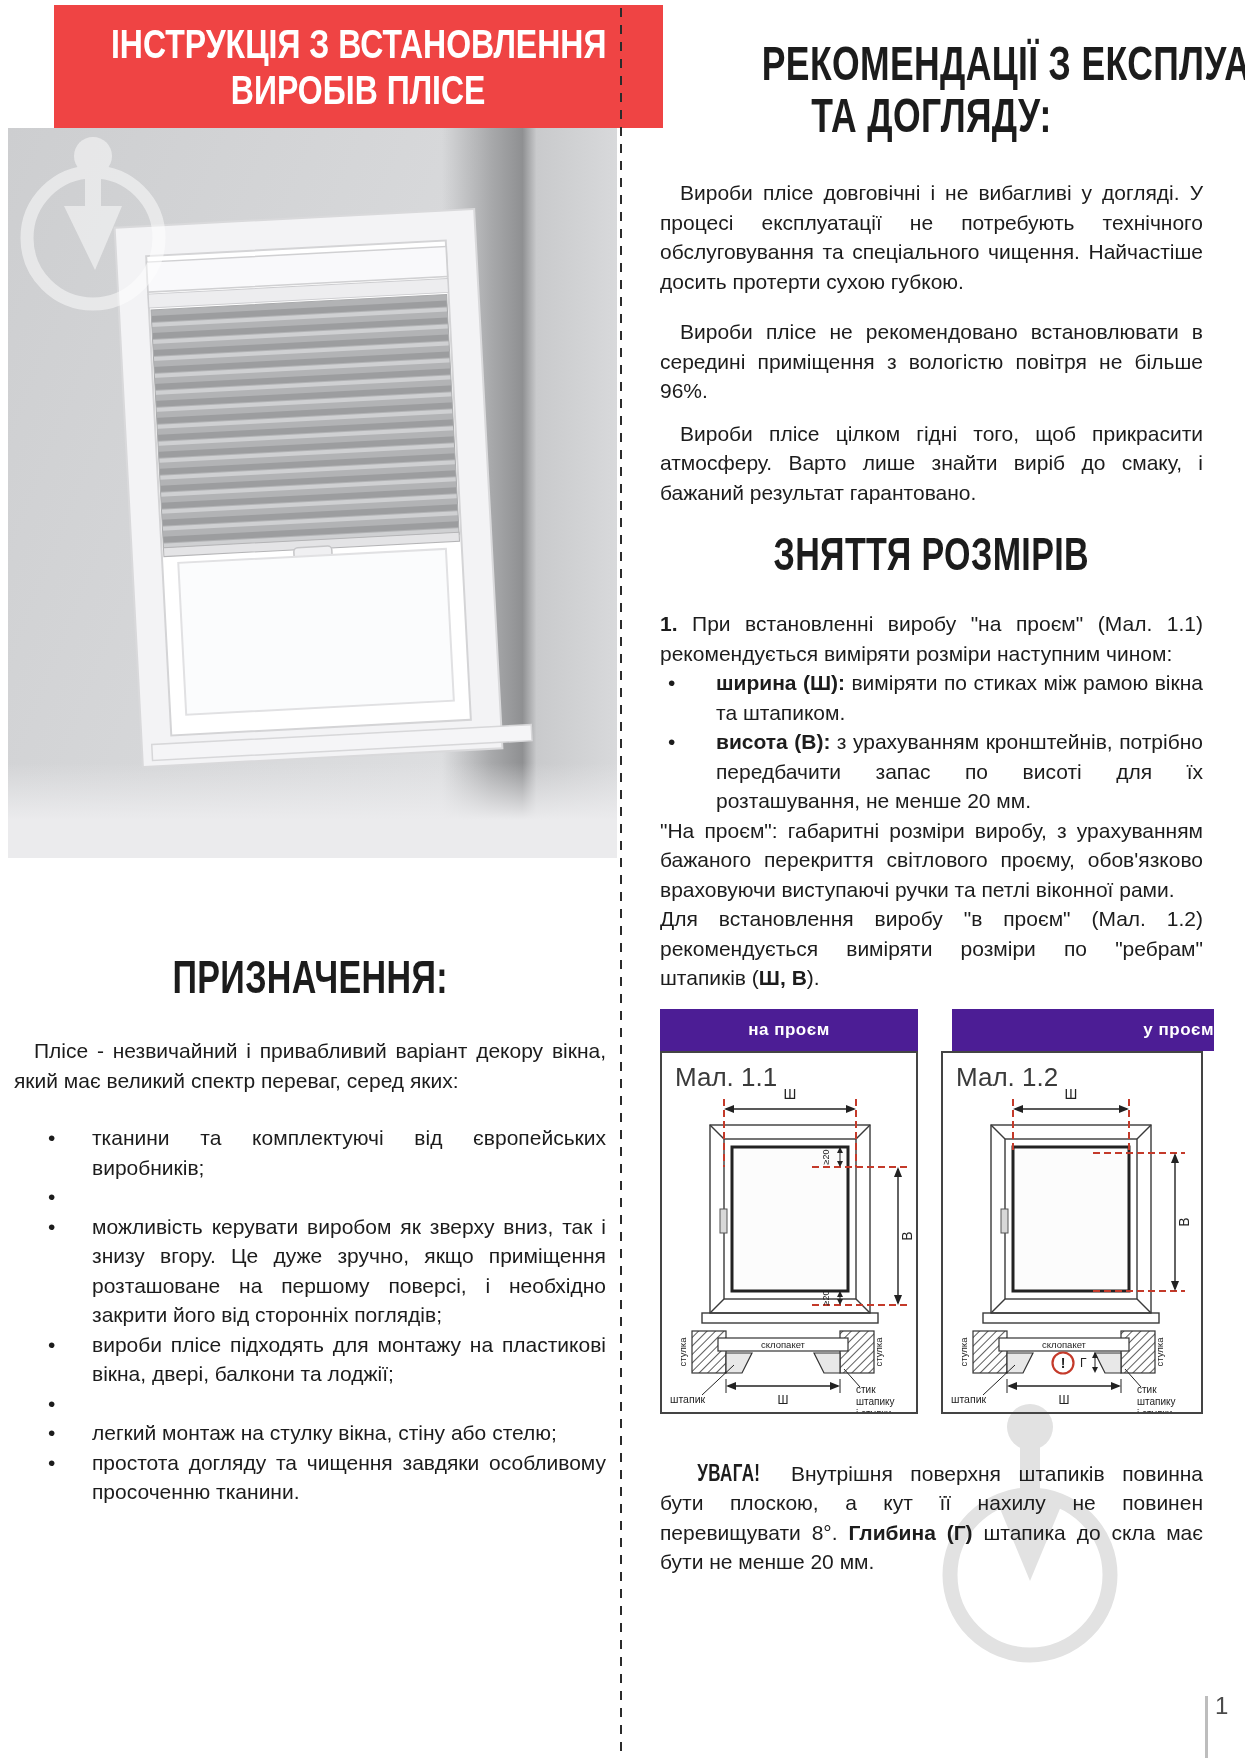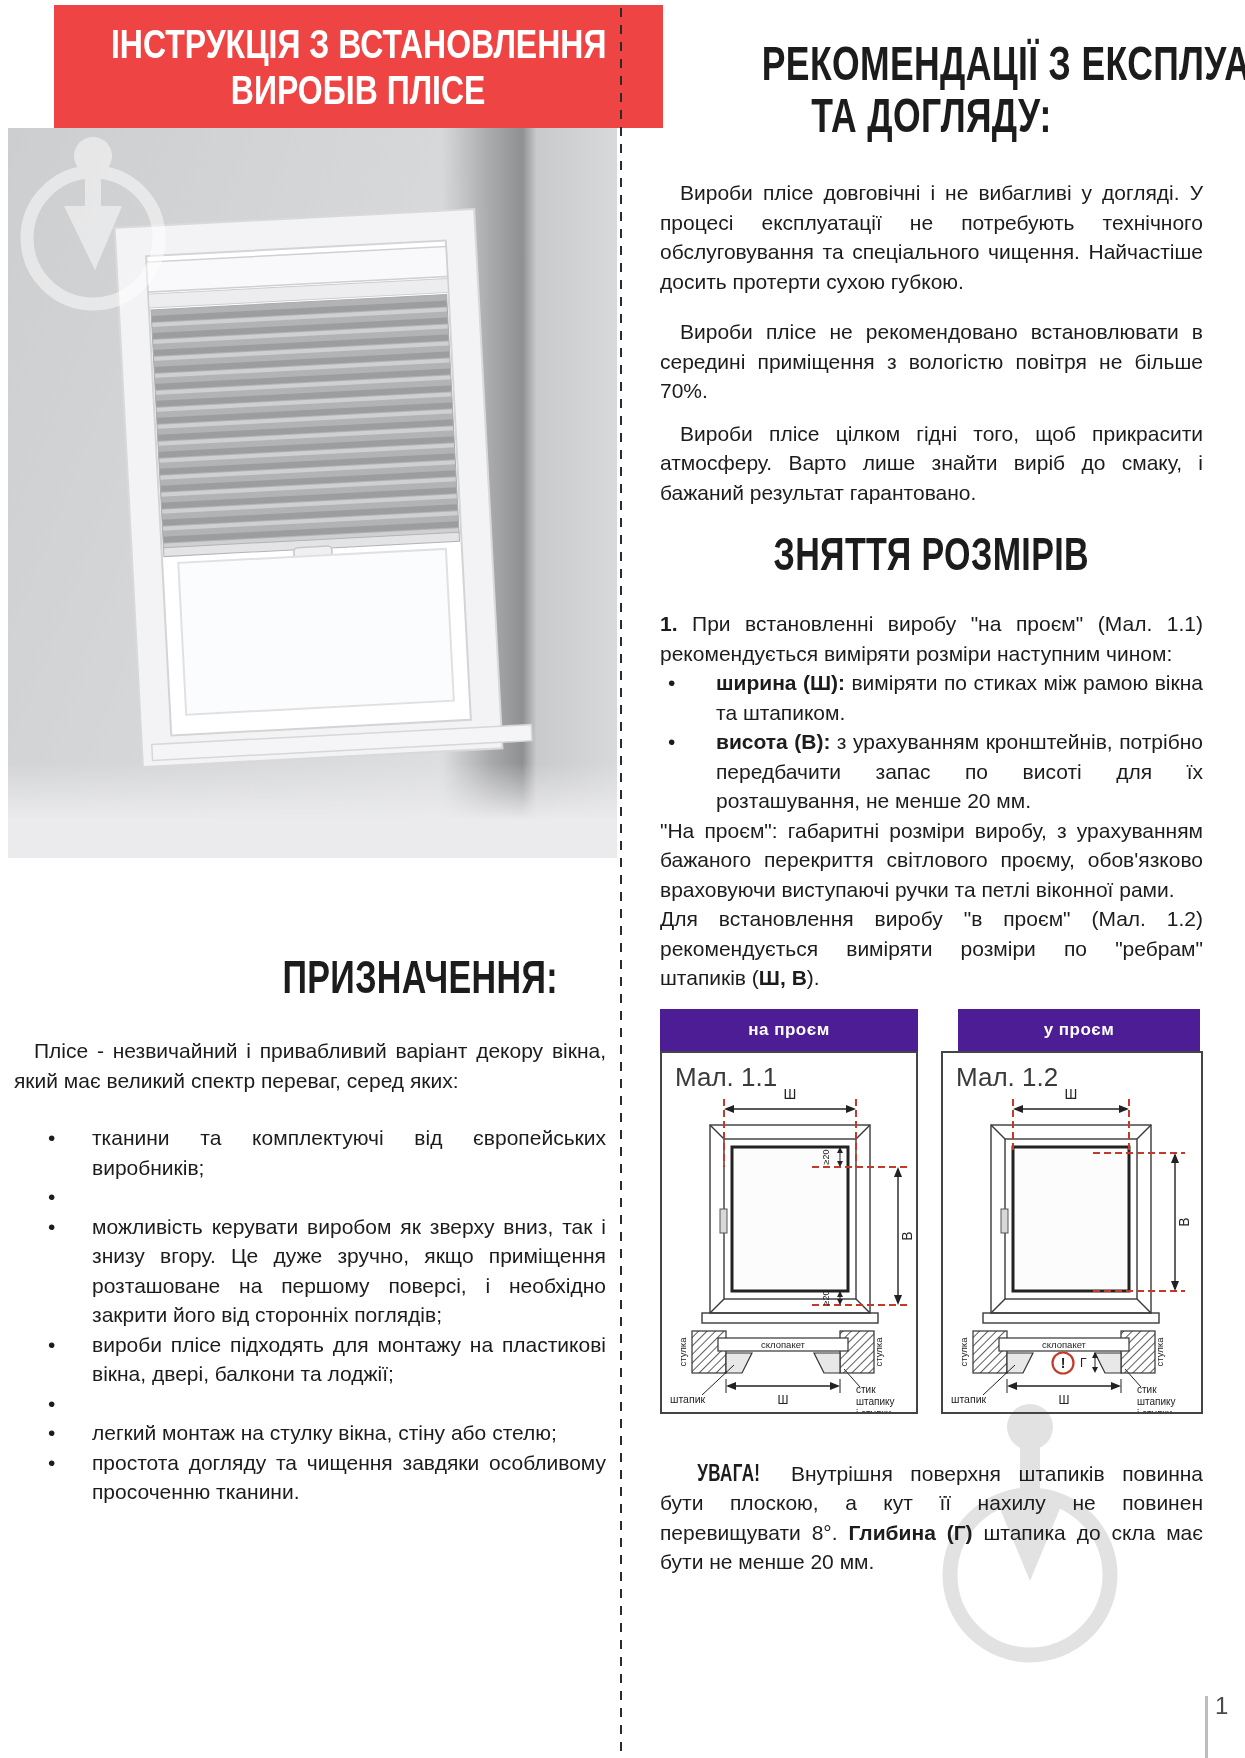--- a/index.html
+++ b/index.html
@@ -27,21 +27,21 @@
   .photo .wallcorner{
     position:absolute;top:0;right:0;width:175px;height:100%;
     background:linear-gradient(to right,rgba(160,161,163,0) 0%,#a8a9ab 28%,#8f9092 46%,#c9cacc 54%,#d8d9db 100%);
   }
   .photo .sillband{
     position:absolute;left:0;bottom:0;width:100%;height:13%;
     background:linear-gradient(to bottom,rgba(233,233,235,0),#ebebed 60%);
   }
   .photo svg{position:absolute;left:0;top:0;}
   .leftcol-text{position:absolute;left:14px;top:952px;width:592px;}
-  .purpose-h{font-size:46px;line-height:50px;text-align:right;}
+  .purpose-h{font-size:46px;line-height:50px;text-align:center;}
   .purpose-h > span{display:inline-block;}
   .lead-par{margin-top:34px;}
   .lbullets{margin-top:28px;}
   .lb{display:flex;}
   .lb .dot{width:78px;flex:0 0 78px;padding-left:34px;box-sizing:border-box;font-size:21px;line-height:29.5px;}
   .lb .btxt{flex:1;}
   
   .divider{
     position:absolute;left:620px;top:8px;width:2px;height:1744px;
     background:repeating-linear-gradient(to bottom,#2b2b2b 0 9px,transparent 9px 17px);
@@ -167,21 +167,21 @@
 </svg>
 
 <div class="rightcol">
 
   <div class="care-h">
     <span class="cond">РЕКОМЕНДАЦІЇ З ЕКСПЛУАТАЦІЇ</span><br>
     <span class="cond">ТА ДОГЛЯДУ:</span>
   </div>
 
   <p class="body-txt ind p1">Вироби плісе довговічні і не вибагливі у догляді. У процесі експлуатації не потребують технічного обслуговування та спеціального чищення. Найчастіше досить протерти сухою губкою.</p>
-  <p class="body-txt ind" style="margin:0;">Вироби плісе не рекомендовано встановлювати в середині приміщення з вологістю повітря не більше 70%.</p>
+  <p class="body-txt ind" style="margin:0;">Вироби плісе не рекомендовано встановлювати в середині приміщення з вологістю повітря не більше 96%.</p>
   <p class="body-txt ind p3">Вироби плісе цілком гідні того, щоб прикрасити атмосферу. Варто лише знайти виріб до смаку, і бажаний результат гарантовано.</p>
 
   <div class="meas-h">
     <span class="cond">ЗНЯТТЯ РОЗМІРІВ</span>
   </div>
 
   <p class="body-txt step1" style="margin-bottom:0;"><b>1.</b> <span>При встановленні виробу "на проєм" (Мал. 1.1) рекомендується виміряти розміри наступним чином:</span></p>
 
   <div class="mb">
     <span class="dot">•</span>
@@ -259,21 +259,21 @@
         <text x="121" y="351" font-size="12" text-anchor="middle">Ш</text>
         <line x1="40" y1="342" x2="72" y2="312" class="thin"></line>
         <text x="8" y="350" font-size="10.5">штапик</text>
         <line x1="198" y1="334" x2="182" y2="316" class="thin"></line>
         <text x="194" y="340" font-size="10">стик</text>
         <text x="194" y="352" font-size="10">штапику</text>
         <text x="194" y="364" font-size="10">і стулки</text>
       </svg>
     </div>
 
-    <div class="fighead" style="left:298px;width:242px;">
+    <div class="fighead" style="left:292px;width:262px;justify-content:flex-end;">
       <span>у проєм</span>
     </div>
     <div class="figbox" style="left:281px;width:262px;">
       <div class="figcap">Мал. 1.2</div>
       <svg width="258" height="359" viewBox="0 0 258 359">
         <defs>
           <pattern id="h2" width="6" height="6" patternUnits="userSpaceOnUse" patternTransform="rotate(45)">
             <rect width="6" height="6" fill="#fff"></rect>
             <line x1="0" y1="0" x2="0" y2="6" stroke="#333" stroke-width="1.6"></line>
           </pattern>

